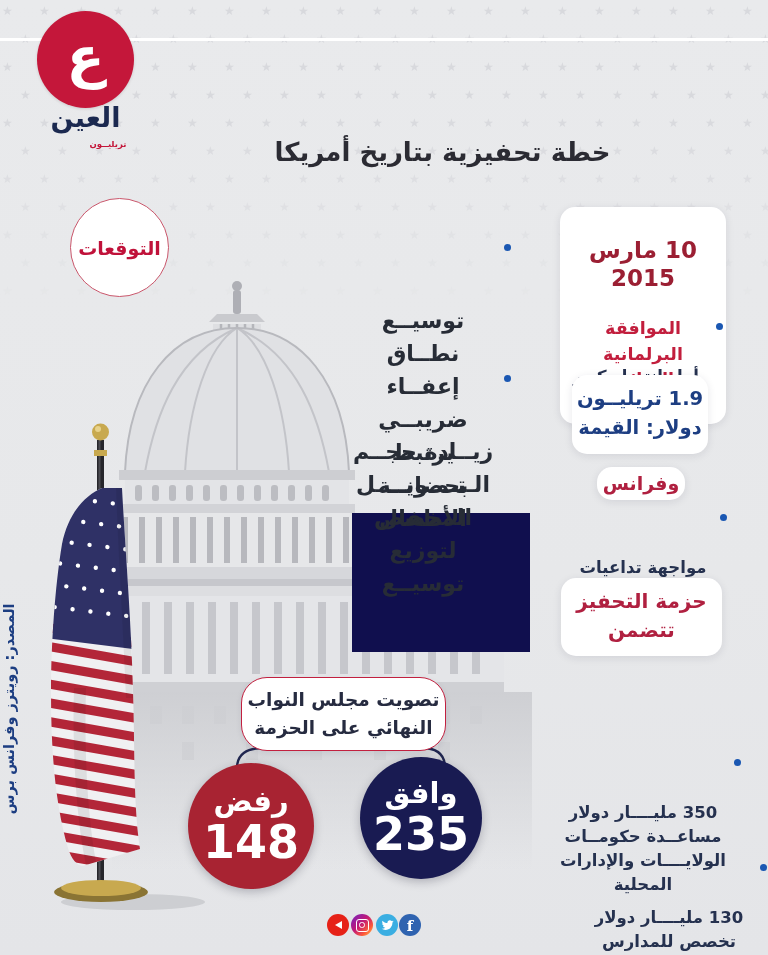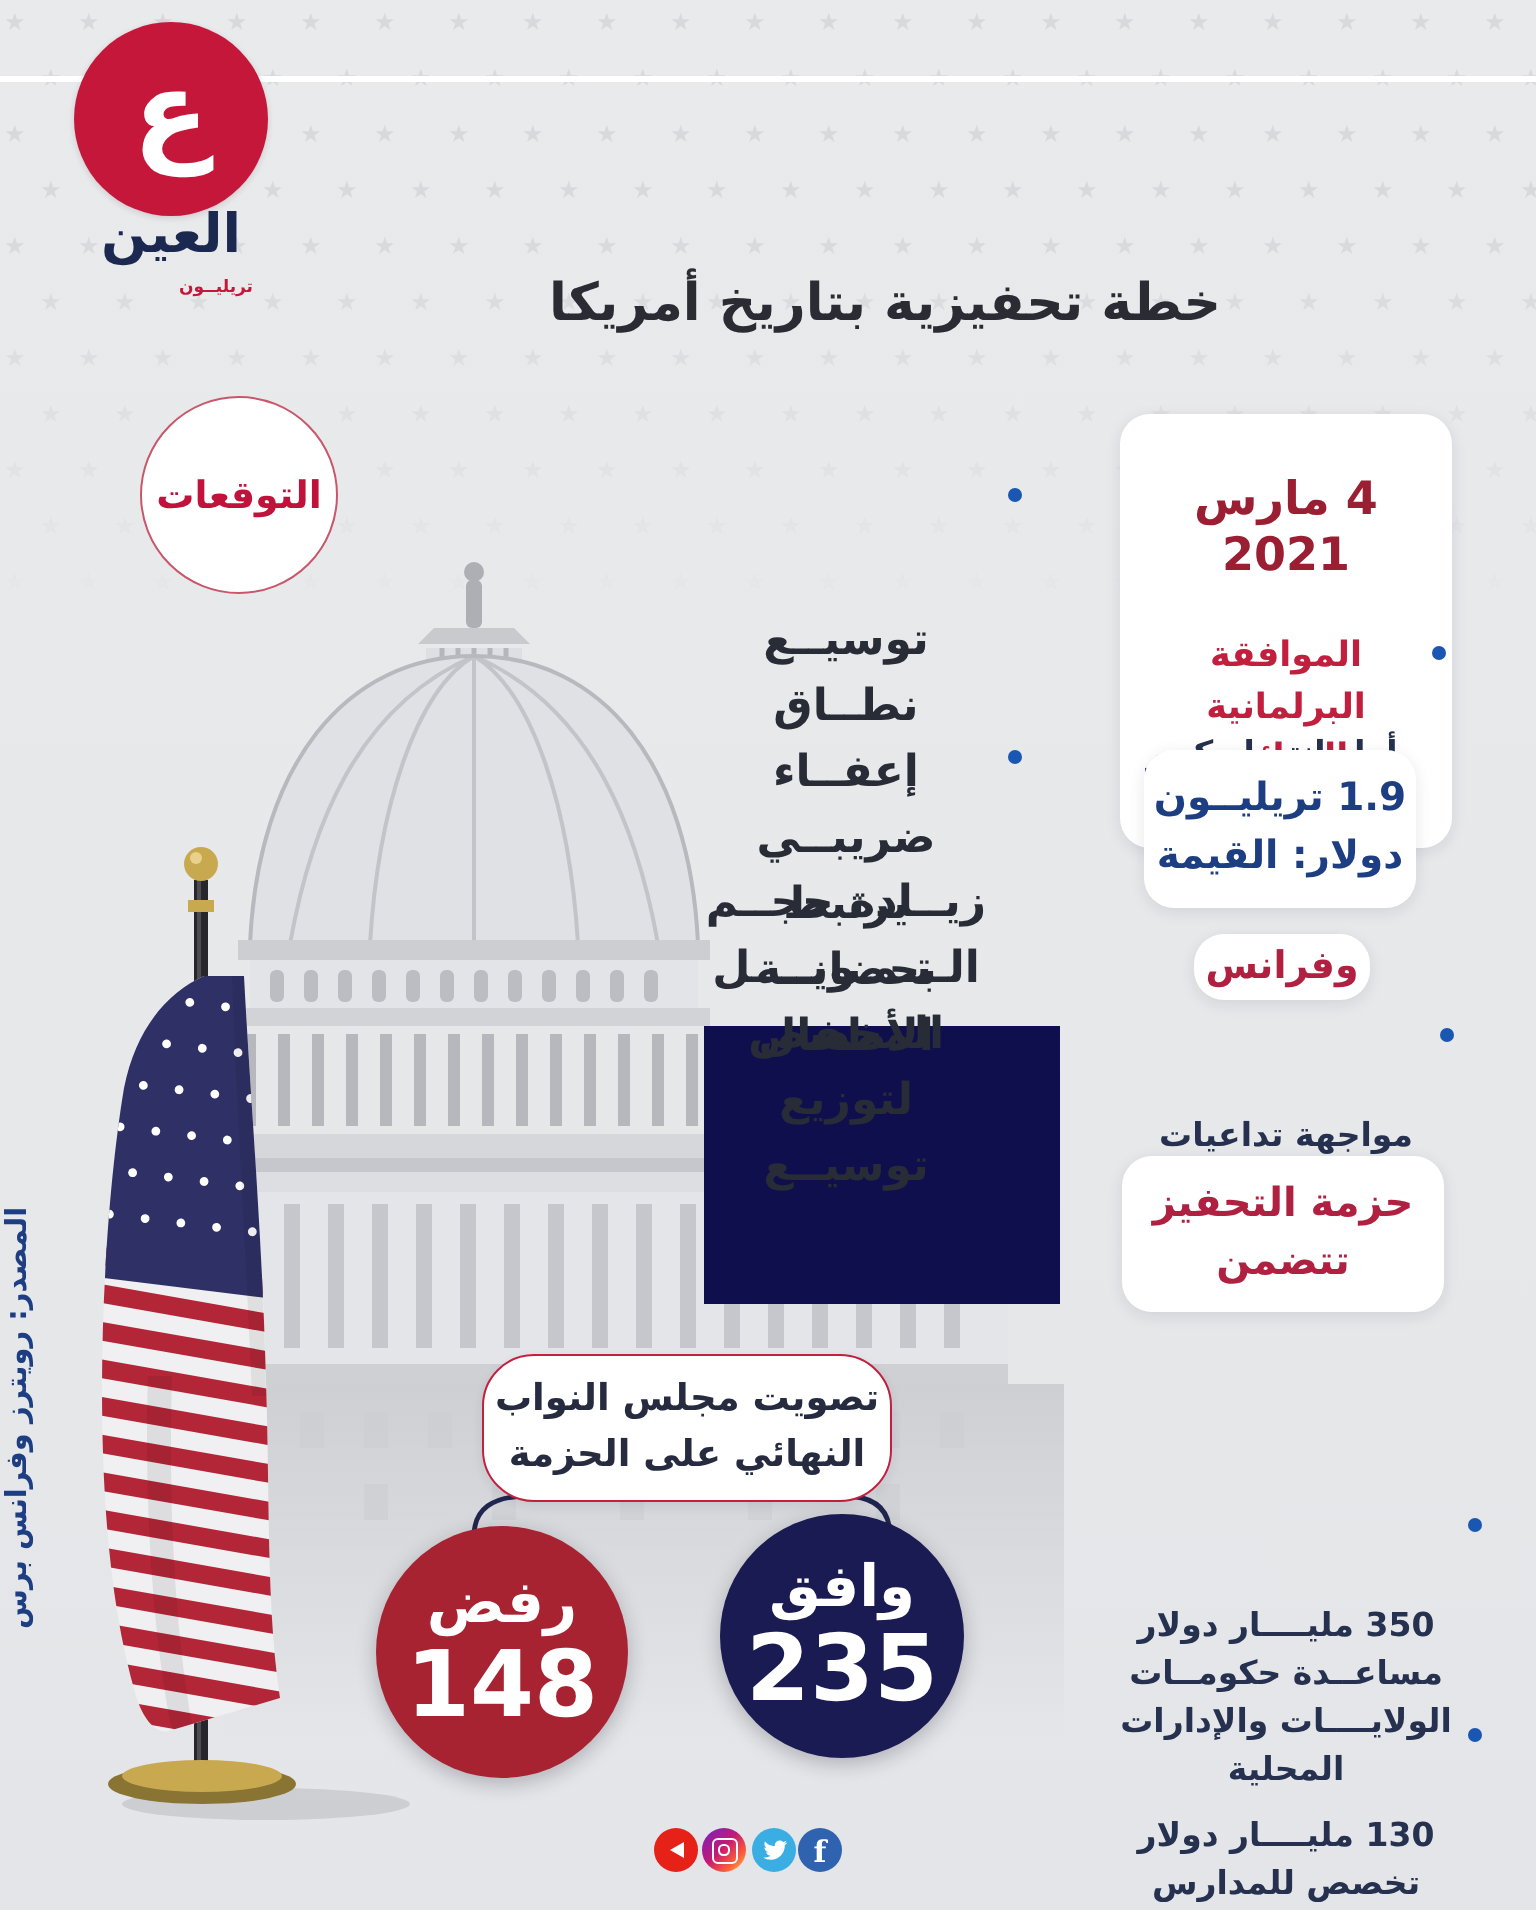--- a/index.html
+++ b/index.html
@@ -50,21 +50,21 @@
 
   
   .bullet{position:absolute;text-align:center;white-space:pre-line;font-weight:700;z-index:5;}
   .bullet .dot{position:absolute;right:-13px;top:6px;width:7px;height:7px;border-radius:50%;background:#1a57b2;}
   .b-right{font-size:16.5px;line-height:1.45;color:#25314f;}
   .b-dark{font-size:22px;line-height:1.5;color:#272c36;}
   .bullet-biden{left:562px;top:317px;width:148px;}
   .bullet-goal{left:572px;top:508px;width:142px;}
   .bullet-400{left:558px;top:656px;width:170px;}
   .bullet-350{left:558px;top:753px;width:170px;}
-  .bullet-130{left:558px;top:858px;width:170px;}
+  .bullet-130{left:584px;top:858px;width:170px;}
   .bullet-mid1{left:348px;top:238px;width:150px;}
   .bullet-mid2{left:348px;top:369px;width:150px;}
   .bullet-left{left:20px;top:318px;width:172px;}
 
   
   .expect-circle{left:70px;top:198px;width:97px;height:97px;border-radius:50%;background:#fff;
     border:1.5px solid #c9566b;display:flex;align-items:center;justify-content:center;z-index:5;
     font-size:19px;font-weight:800;color:#c0123a;}
 
   
@@ -551,21 +551,21 @@
   </div>
   <div class="bullet b-dark bullet-mid2">
     <span class="dot"></span>
     <span>زيــادة حجــم
 الـتـمـويــــل
 المخصص لتوزيع
 توسيــع</span>
   </div>
 
   <div class="card card-date">
-    <div class="d1">4 مارس 2021</div>
+    <div class="d1">10 مارس 2015</div>
     <div class="d2">الموافقة البرلمانية
 النهائية</div>
   </div>
   <div class="bullet b-right bullet-biden">
     <span class="dot"></span>
     <span>أول انتصار كبير
 لجو بايدن</span>
   </div>
   <div class="card card-value">1.9 تريليــون
 دولار: القيمة</div>

